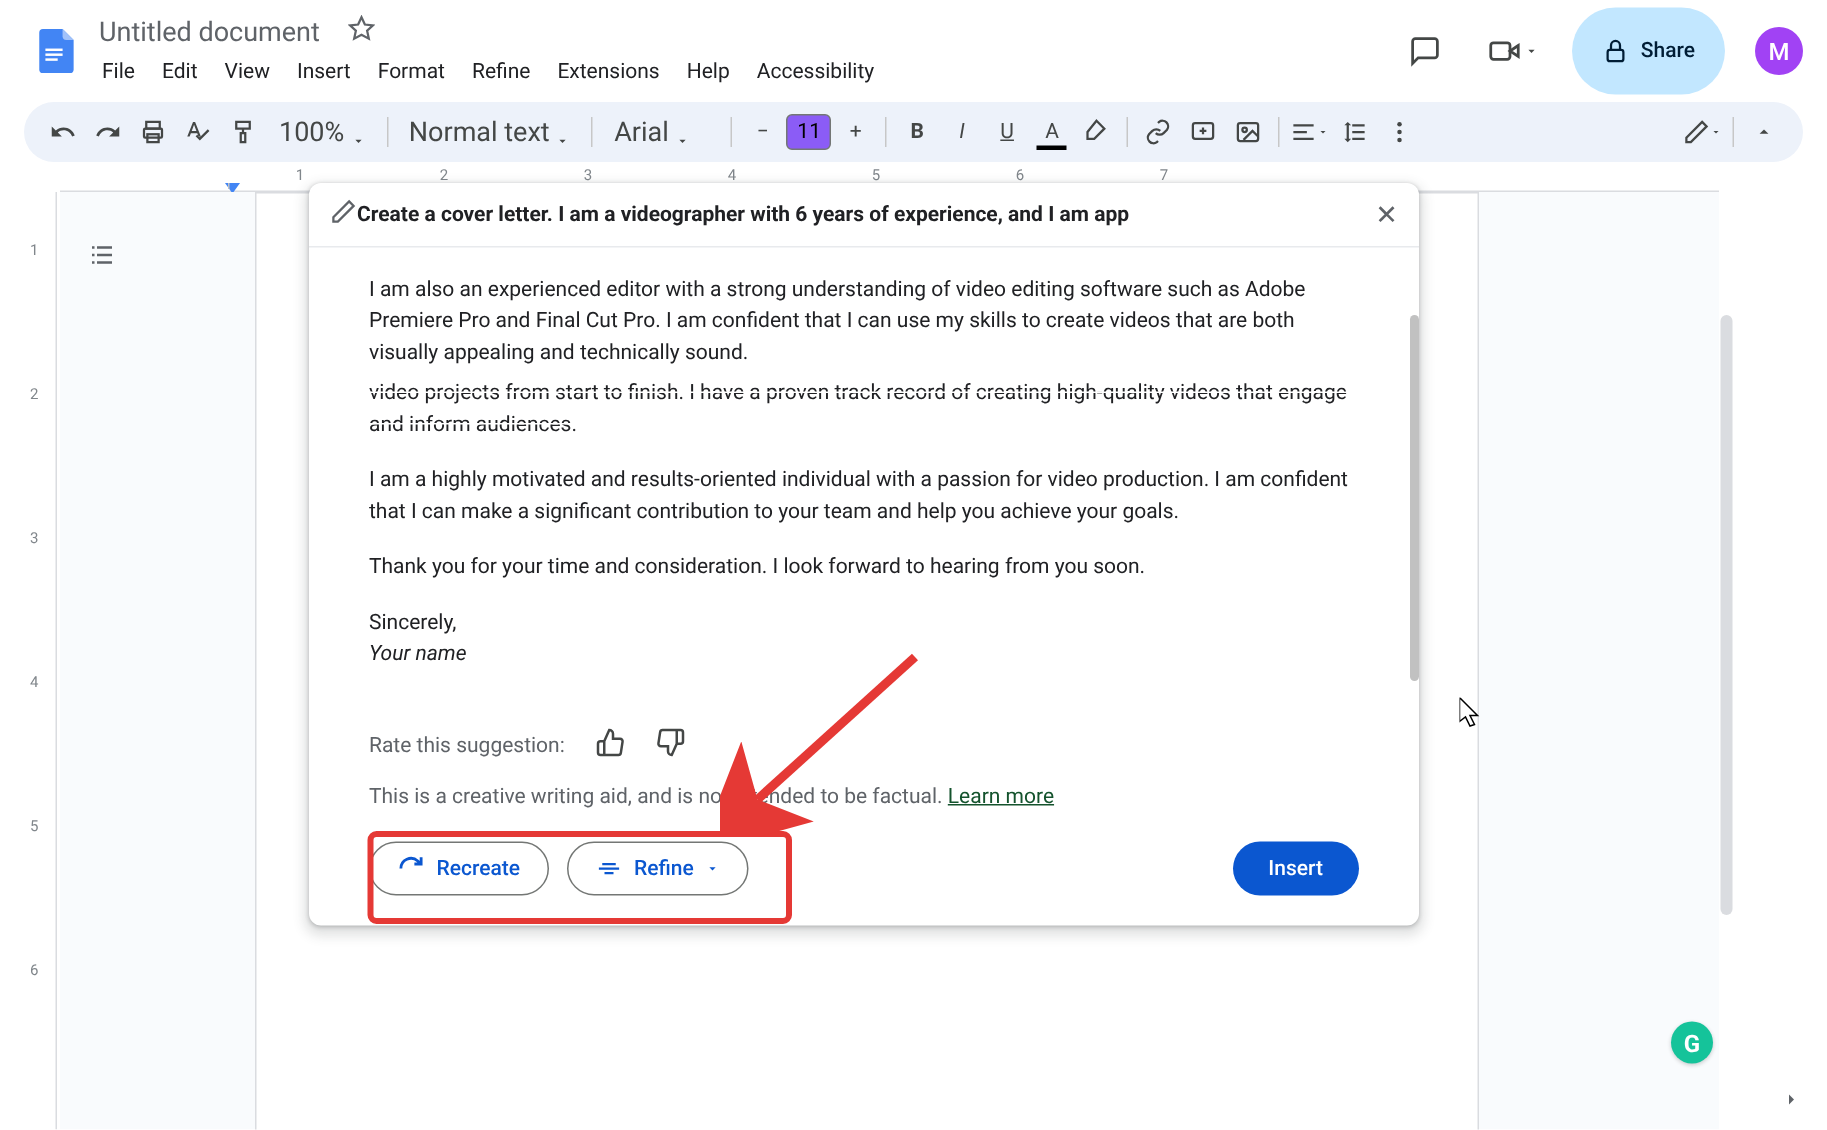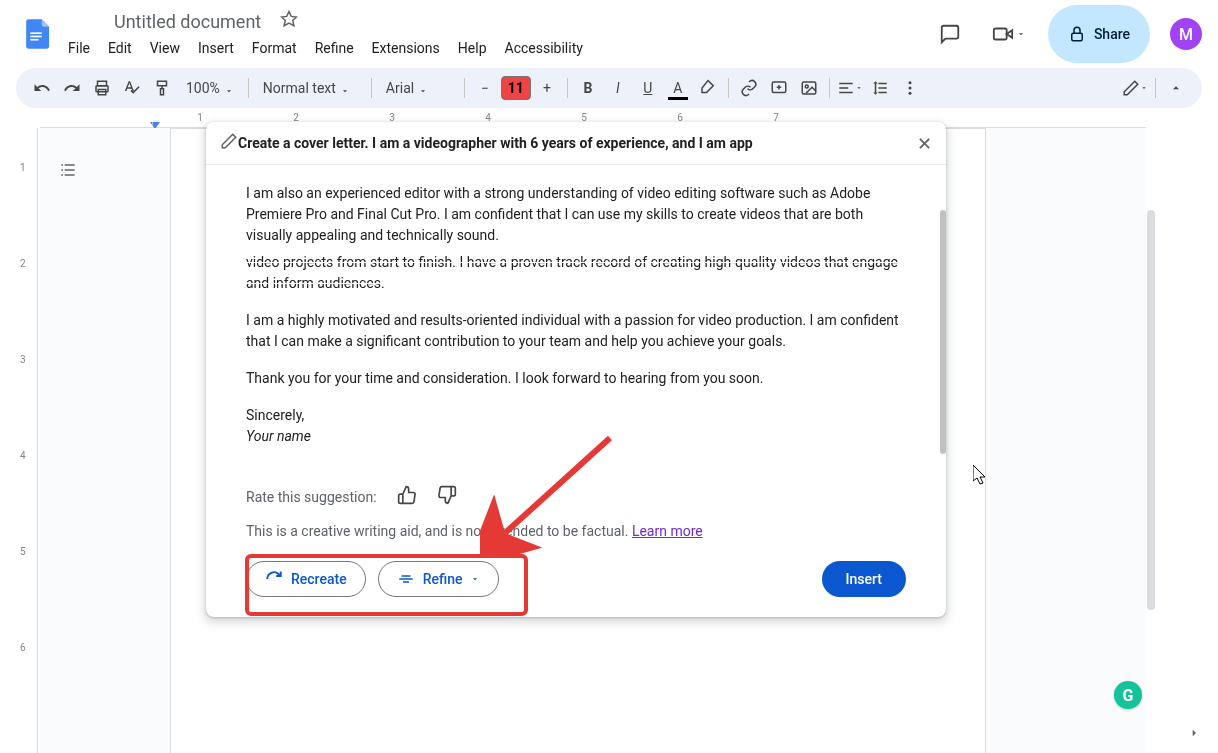--- a/index.html
+++ b/index.html
@@ -3,37 +3,37 @@
 <meta charset="utf-8">
 <style>
 * { margin: 0; padding: 0; box-sizing: border-box; font-family: "Google Sans", Roboto, Arial, sans-serif; }
 body { background: #fff; width: 1218px; height: 753px; overflow: hidden; position: relative; }
 
 
 .header { display: flex; align-items: center; padding: 8px 16px 0; height: 60px; }
 .logo { width: 40px; height: 40px; display: flex; align-items: center; justify-content: center; margin-right: 4px; }
 .logo svg { width: 36px; height: 36px; }
 .title-area { flex: 1; }
-.title-row { display: flex; align-items: center; gap: 13px; margin-left: 48px; }
+.title-row { display: flex; align-items: center; gap: 13px; }
 .doc-title { font-size: 18px; color: #5f6368; padding: 2px 6px; }
 .star-icon { color: #5f6368; cursor: pointer; }
 .menu-row { display: flex; gap: 2px; margin-top: 2px; }
 .menu-item { font-size: 14px; color: #202124; padding: 4px 8px; border-radius: 4px; cursor: pointer; }
 .header-right { display: flex; align-items: center; gap: 12px; }
 .ico-btn { width: 40px; height: 40px; display: flex; align-items: center; justify-content: center; border-radius: 50%; cursor: pointer; color: #444746; }
 .meet-btn { display: flex; align-items: center; gap: 2px; padding: 8px 10px; border-radius: 20px; cursor: pointer; color: #444746; }
 .share-btn { display: flex; align-items: center; gap: 8px; background: #c2e7ff; color: #001d35; padding: 20px 20px; border-radius: 40px; font-size: 14px; font-weight: 500; cursor: pointer; }
 .avatar { width: 32px; height: 32px; border-radius: 50%; background: #a142f4; color: #fff; display: flex; align-items: center; justify-content: center; font-size: 16px; font-weight: 500; margin-left: 8px; }
 
 
 .toolbar { margin: 8px 16px 0 16px; background: #edf2fa; border-radius: 24px; height: 40px; display: flex; align-items: center; padding: 0 12px; gap: 2px; }
 .tb-btn { min-width: 28px; height: 28px; display: flex; align-items: center; justify-content: center; border-radius: 4px; cursor: pointer; color: #444746; font-size: 14px; }
 .tb-sep { width: 1px; height: 20px; background: #c7c7c7; margin: 0 4px; }
-.tb-select { display: flex; align-items: flex-end; gap: 4px; padding: 0 8px; cursor: pointer; font-size: 14px; color: #444746; }
-.tb-input { width: 30px; height: 24px; border: 1px solid #747775; border-radius: 4px; text-align: center; font-size: 14px; background: #ef4444; font-weight: bold; }
+.tb-select { display: flex; align-items: flex-end; gap: 4px; padding: 0 8px; cursor: pointer; font-size: 18px; color: #444746; }
+.tb-input { width: 30px; height: 24px; border: 1px solid #747775; border-radius: 4px; text-align: center; font-size: 14px; background: #8b5cf6; }
 .tb-text-color { position: relative; }
 .tb-text-color::after { content: ''; position: absolute; bottom: 2px; left: 4px; right: 4px; height: 3px; background: #000; }
 .tb-right { margin-left: auto; display: flex; align-items: center; gap: 2px; }
 .chevron-up { transform: rotate(180deg); }
 
 
 .ruler-h { position: absolute; top: 112px; left: 40px; right: 72px; height: 16px; font-size: 10px; color: #80868b; border-bottom: 1px solid #dadce0; }
 .ruler-h-inner { position: absolute; left: 112px; display: flex; }
 .ruler-tick { width: 96px; text-align: center; position: relative; }
 .ruler-tick::before { content: ''; position: absolute; left: 0; top: 10px; width: 1px; height: 4px; background: #bdc1c6; }
@@ -58,21 +58,21 @@
 .ai-content { padding: 18px 40px 10px; font-size: 14px; color: #202124; line-height: 1.5; max-height: 340px; overflow: hidden; position: relative; }
 .ai-content p { margin-bottom: 16px; }
 .ai-content .italic { font-style: italic; }
 .ai-scrollbar { position: absolute; right: 0; top: 44px; width: 6px; height: 315px; }
 .ai-scroll-thumb { position: absolute; top: 44px; width: 6px; height: 244px; background: #c1c1c1; border-radius: 3px; }
 .ai-footer { padding: 12px 40px 20px; }
 .rate-row { display: flex; align-items: center; gap: 20px; margin-bottom: 14px; }
 .rate-label { font-size: 14px; color: #5f6368; }
 .thumb-btn { cursor: pointer; color: #444746; }
 .disclaimer { font-size: 14px; color: #5f6368; margin-bottom: 22px; }
-.disclaimer a { color: #6d28d9; text-decoration: underline; cursor: pointer; }
+.disclaimer a { color: #14532d; text-decoration: underline; cursor: pointer; }
 .action-row { display: flex; align-items: center; gap: 12px; }
 .pill-btn { display: flex; align-items: center; gap: 8px; border: 1px solid #747775; border-radius: 20px; padding: 8px 18px; font-size: 14px; color: #0b57d0; font-weight: 500; cursor: pointer; background: #fff; }
 .pill-btn svg { color: #0b57d0; }
 .insert-btn { margin-left: auto; background: #0b57d0; color: #fff; border: none; border-radius: 20px; padding: 10px 24px; font-size: 14px; font-weight: 500; cursor: pointer; }
 .highlight-box { position: absolute; border: 4px solid #e53935; border-radius: 6px; pointer-events: none; }
 .arrow-annotation { position: absolute; pointer-events: none; }
 
 
 .side-panel { position: absolute; top: 68px; right: 0; width: 56px; bottom: 0; display: flex; flex-direction: row; align-items: center; padding-top: 10px; gap: 20px; }
 .side-app { width: 20px; height: 20px; cursor: pointer; }

